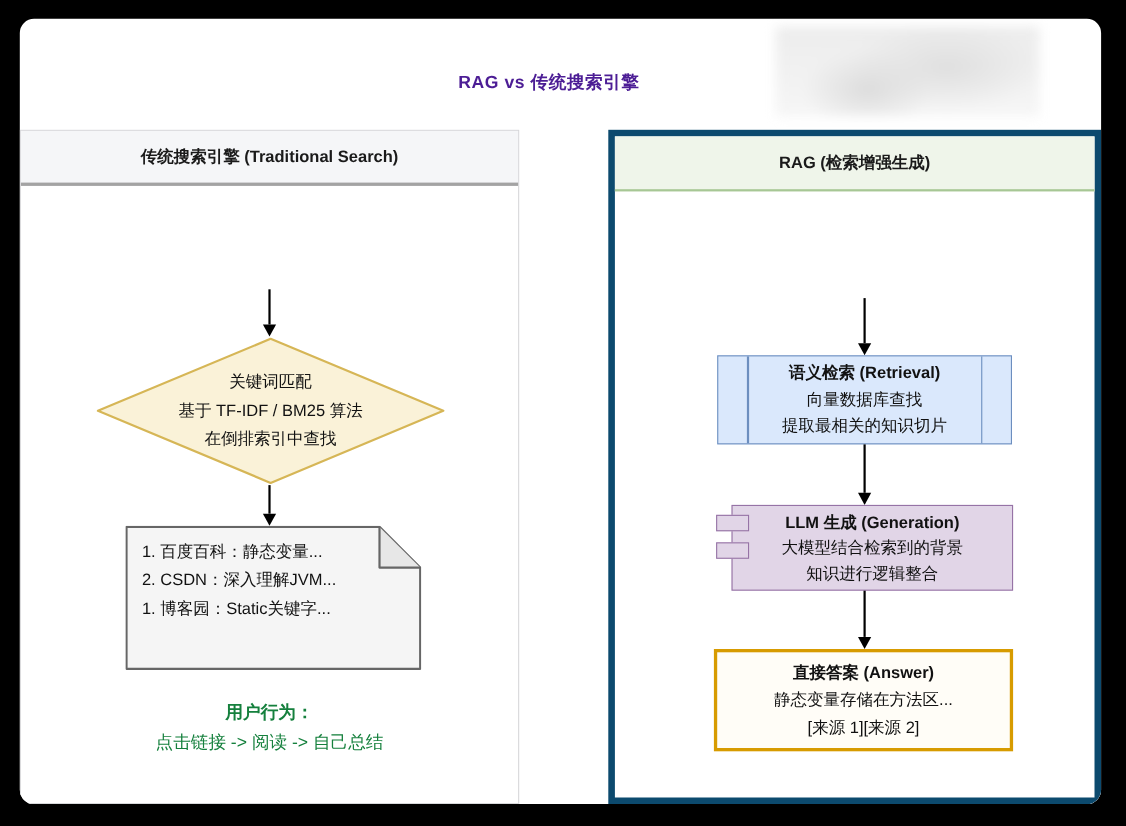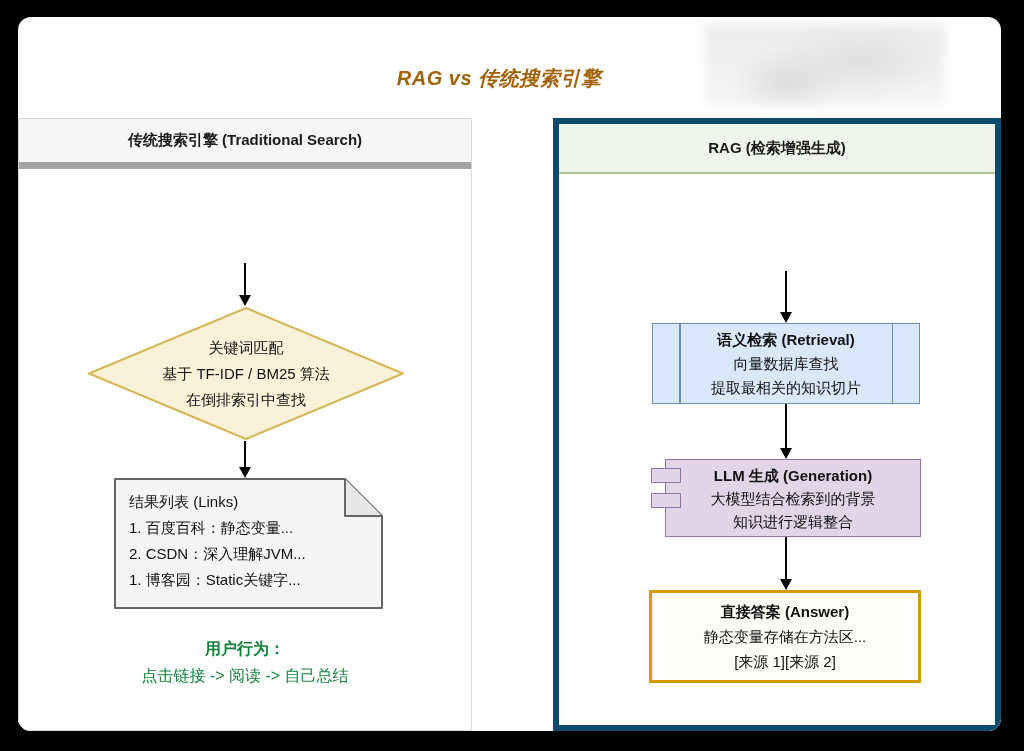--- a/index.html
+++ b/index.html
@@ -17,23 +17,22 @@
     width: 983px; height: 714px;
     background: #fff;
     border-radius: 13px;
     overflow: hidden;
   }
 
   .diagram-title {
     position: absolute;
     top: 48px; left: 0; width: 962px;
     text-align: center;
-    font-size: 20px; font-weight: bold; color: #a16207;
+    font-size: 16px; font-weight: bold; color: #4c1d95;
     letter-spacing: 0.5px;
-    font-style: italic;
   }
 
   .blur-blob {
     position: absolute;
     left: 687px; top: 7px;
     width: 240px; height: 82px;
     background:
       radial-gradient(60px 35px at 35% 70%, #dcdcdc 0%, rgba(220,220,220,0) 100%),
       radial-gradient(90px 40px at 65% 45%, #dfdfdf 0%, rgba(223,223,223,0) 100%),
       linear-gradient(180deg, #ececec 0%, #f2f2f2 60%, #f6f6f6 100%);
@@ -48,21 +47,21 @@
   }
   .panel-left  { left: 0;     width: 454px; border: 1px solid #d7d8da; }
   .panel-right { left: 535px; width: 448px; border: 6px solid #0c4a6e; }
 
   .panel-header {
     position: absolute;
     left: 0; top: 0; width: 100%; height: 50px;
     display: flex; align-items: center; justify-content: center;
     font-size: 15px; font-weight: bold; color: #1a1a1a;
   }
-  .panel-left  .panel-header { background: #f5f6f8; border-bottom: 7px solid #a3a3a3; }
+  .panel-left  .panel-header { background: #f5f6f8; border-bottom: 3px solid #a3a3a3; }
   .panel-right .panel-header { background: #eff5ea; border-bottom: 2px solid #a7c795; }
 
   .node {
     position: absolute;
     display: flex; flex-direction: column;
     align-items: center; justify-content: center;
     text-align: center;
     font-size: 15px; color: #111;
   }
   .node .t { font-weight: bold; }
@@ -168,21 +167,20 @@
       </div>
 
       <div class="arrow al2"></div>
 
       <div class="doc-wrap">
         <svg width="269" height="131" viewBox="0 0 269 131">
           <path d="M1,1 L231,1 L268,38 L268,130 L1,130 Z" fill="#f5f5f5" stroke="#666666" stroke-width="2" stroke-linejoin="round"></path>
           <path d="M231,1 L231,38 L268,38" fill="#e7e7e7" stroke="#666666" stroke-width="2" stroke-linejoin="round"></path>
         </svg>
         <div class="doc-text">
-          <div class="t">结果列表 (Links)</div>
           <div>1. 百度百科：静态变量...</div>
           <div>2. CSDN：深入理解JVM...</div>
           <div>1. 博客园：Static关键字...</div>
         </div>
       </div>
 
       <div class="footnote">
         <div class="t">用户行为：</div>
         <div>点击链接 -&gt; 阅读 -&gt; 自己总结</div>
       </div>

